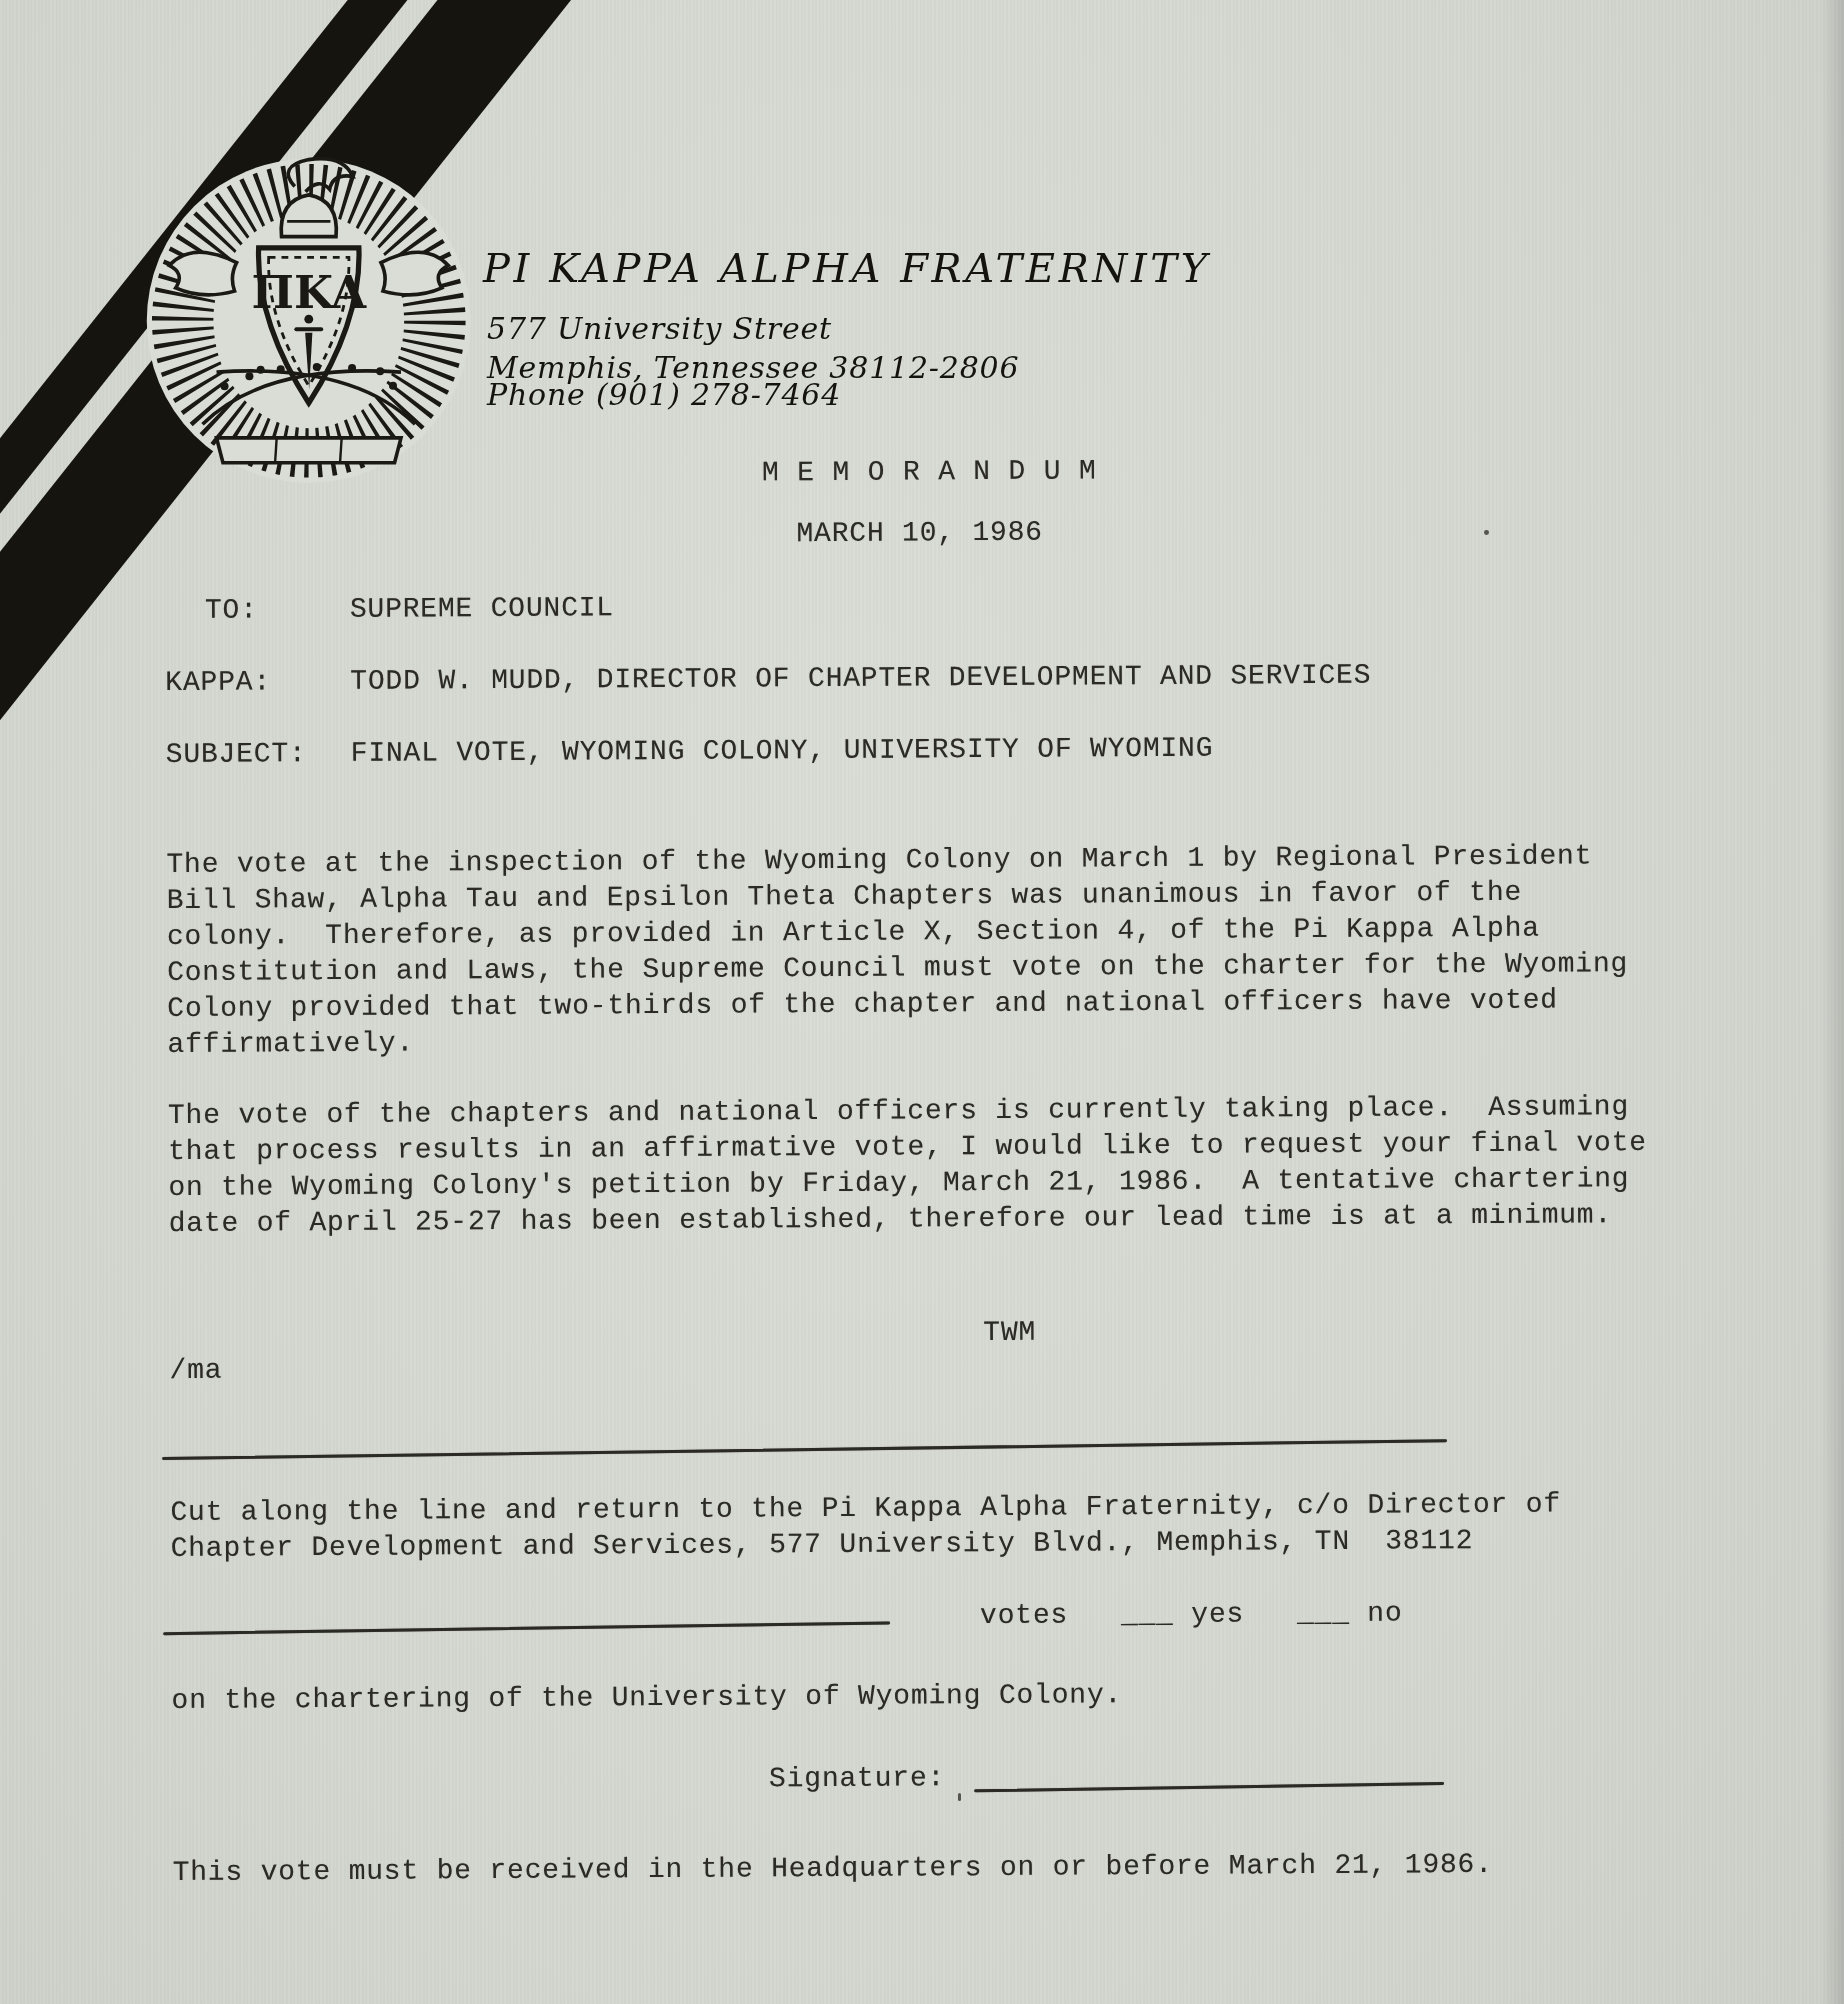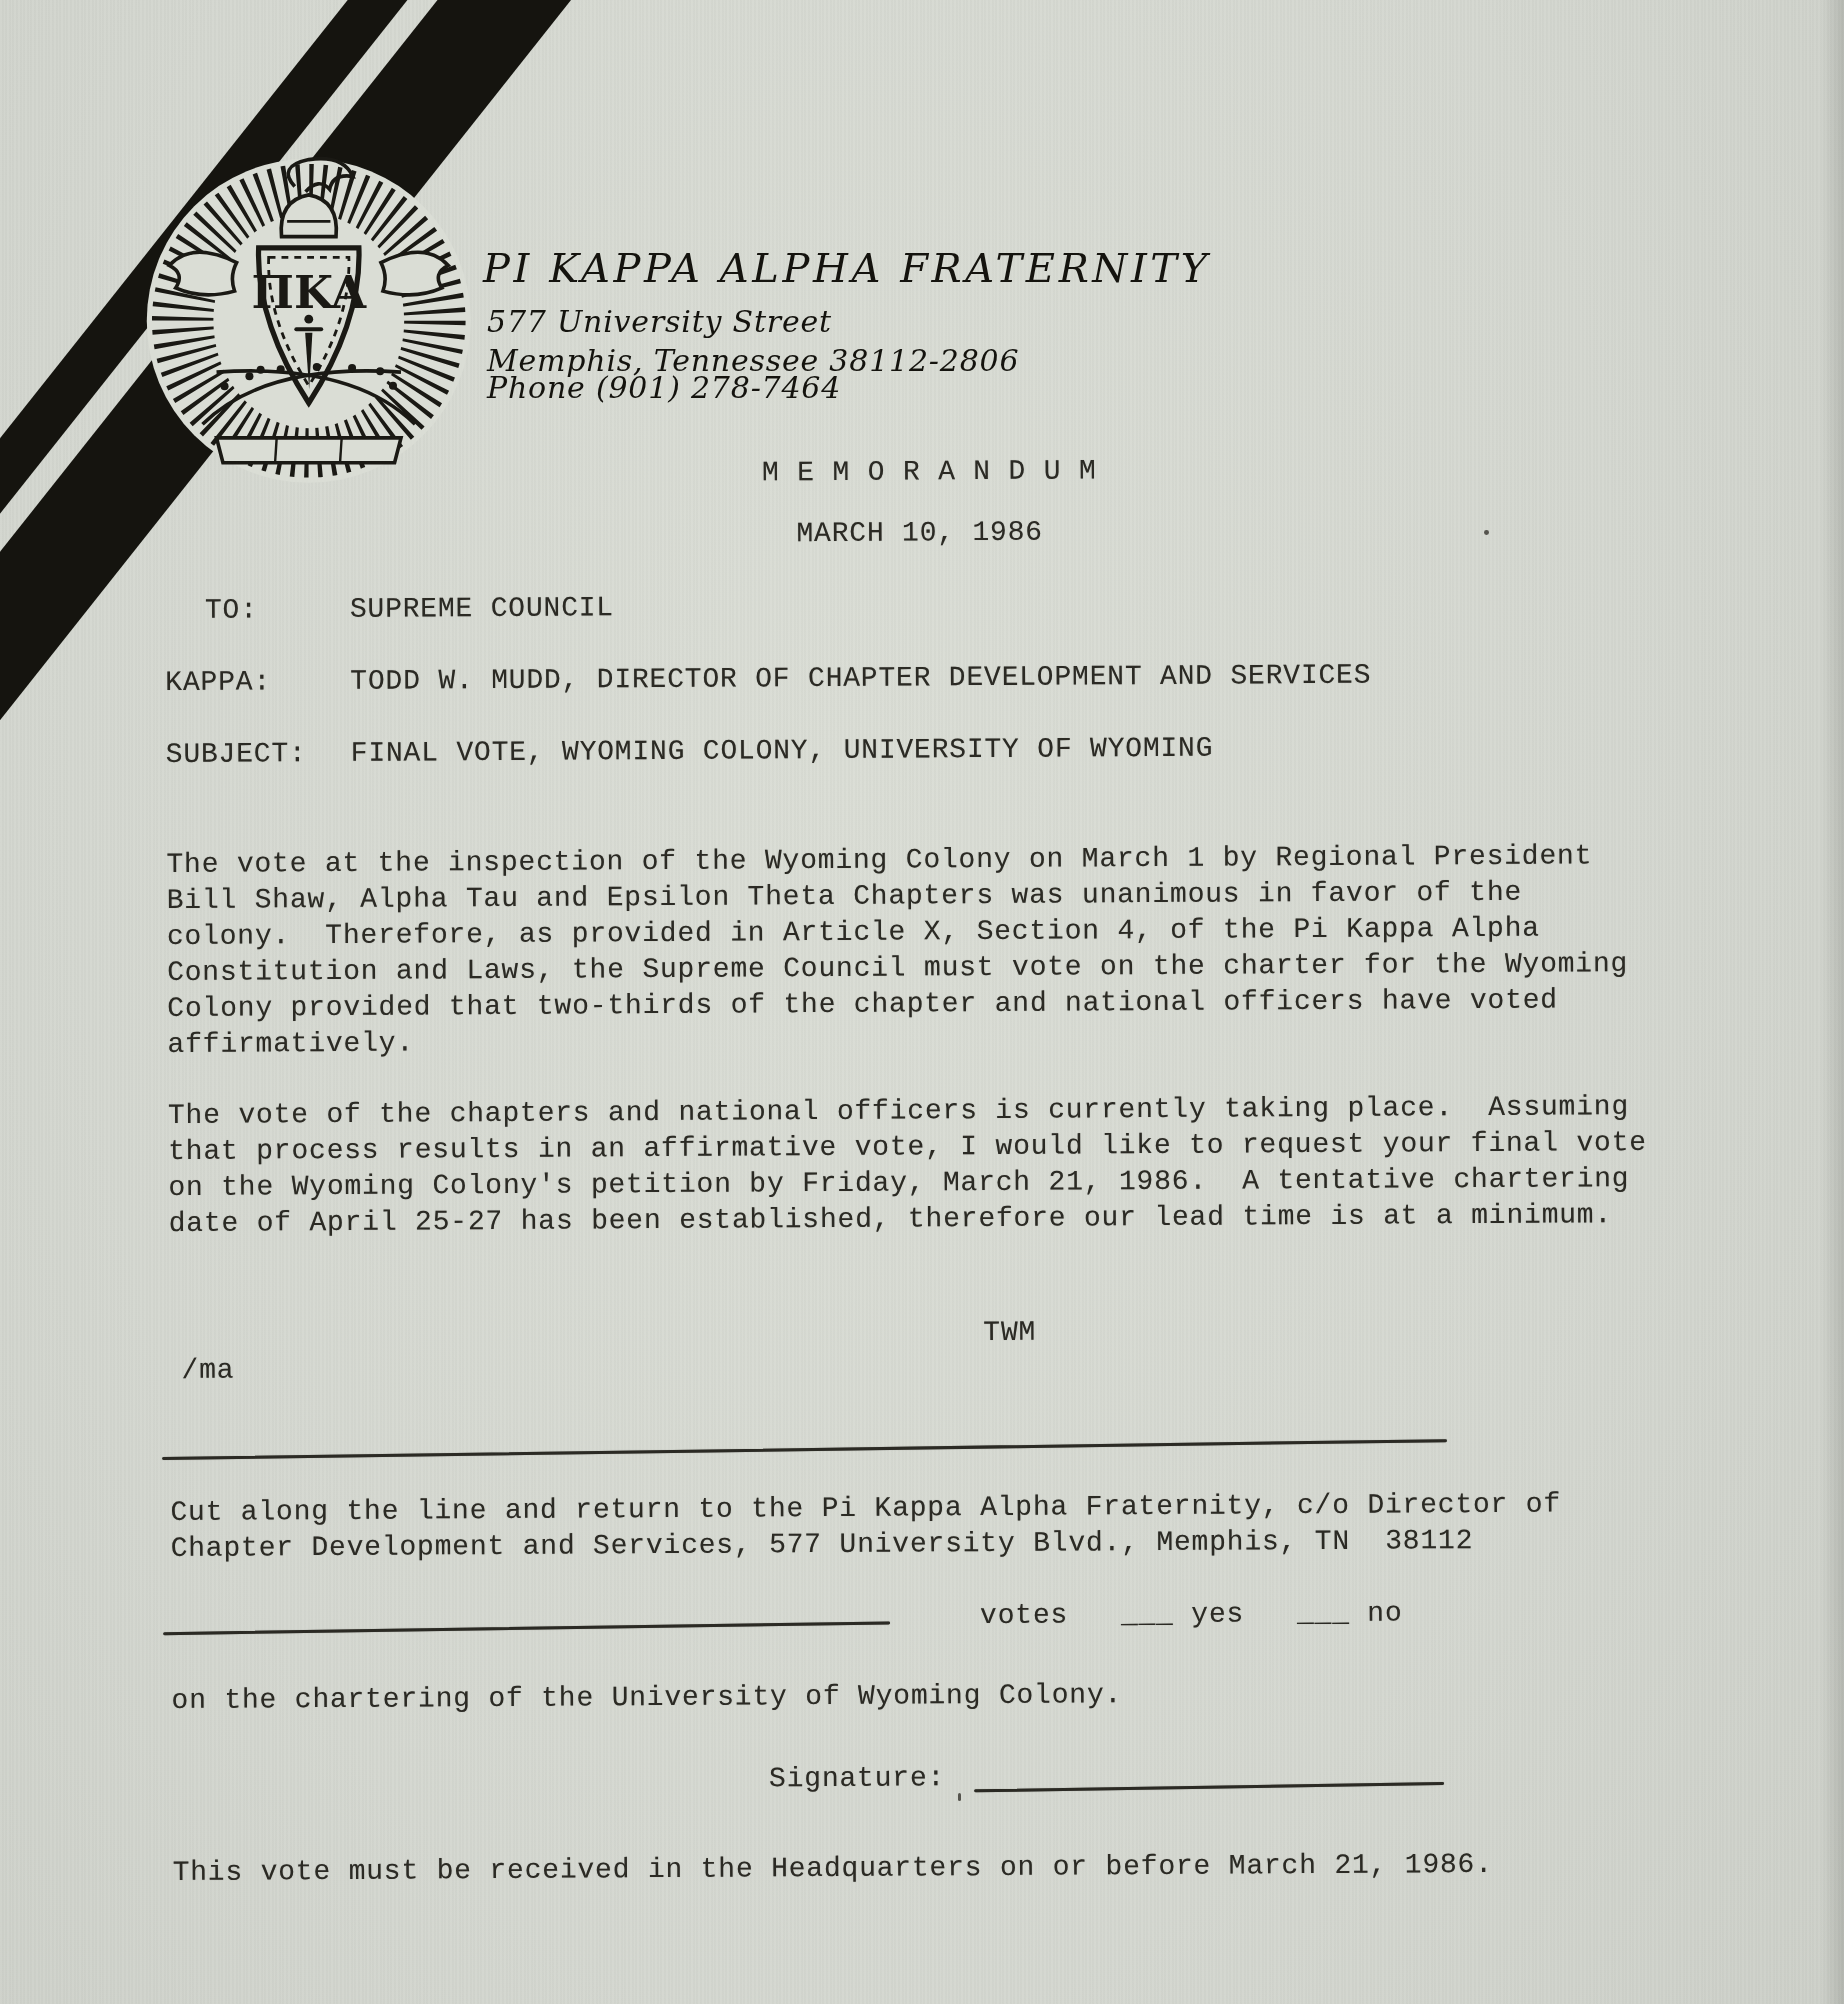--- a/index.html
+++ b/index.html
@@ -28,21 +28,21 @@
   }
   .script{
     position:absolute;
     color:#14130e;
     font-family:"DejaVu Serif", serif;
     font-style:italic;
     white-space:pre;
     text-align:center;
   }
   .org-name{font-size:40px;letter-spacing:3.6px;}
-  .address{font-size:30px;letter-spacing:0.8px;}
+  .address{font-size:30px;letter-spacing:0.8px;margin-top:7px;}
   .uline{
     position:absolute;
     height:2.8px;
     background:#2b2a24;
     border-radius:1.6px;
     box-shadow:0 0 0.8px rgba(43,42,36,0.5);
   }
   .scan-edge-right{
     position:absolute;top:0;bottom:0;right:0;width:24px;
     background:linear-gradient(to left, rgba(60,62,58,0.18), rgba(60,62,58,0));
@@ -131,21 +131,21 @@
 Bill Shaw, Alpha Tau and Epsilon Theta Chapters was unanimous in favor of the
 colony.  Therefore, as provided in Article X, Section 4, of the Pi Kappa Alpha
 Constitution and Laws, the Supreme Council must vote on the charter for the Wyoming
 Colony provided that two-thirds of the chapter and national officers have voted
 affirmatively.</div>
       <div class="type" style="left:164px;top:1098px;">The vote of the chapters and national officers is currently taking place.  Assuming
 that process results in an affirmative vote, I would like to request your final vote
 on the Wyoming Colony's petition by Friday, March 21, 1986.  A tentative chartering
 date of April 25-27 has been established, therefore our lead time is at a minimum.</div>
       <div class="type" style="left:978px;top:1320px;">TWM</div>
-      <div class="type" style="left:176px;top:1353px;">/ma</div>
+      <div class="type" style="left:164px;top:1353px;">/ma</div>
     </div>
 
     <div>
       <div class="uline" style="left:156px;top:1452px;width:1285px;transform:rotate(-0.45deg);"></div>
 
       <div class="type" style="left:164px;top:1495px;">Cut along the line and return to the Pi Kappa Alpha Fraternity, c/o Director of
 Chapter Development and Services, 577 University Blvd., Memphis, TN  38112</div>
 
       <div class="uline" style="left:156px;top:1629px;width:727px;transform:rotate(-0.5deg);"></div>
       <div class="type" style="left:973px;top:1603px;">votes   ___ yes   ___ no</div>

